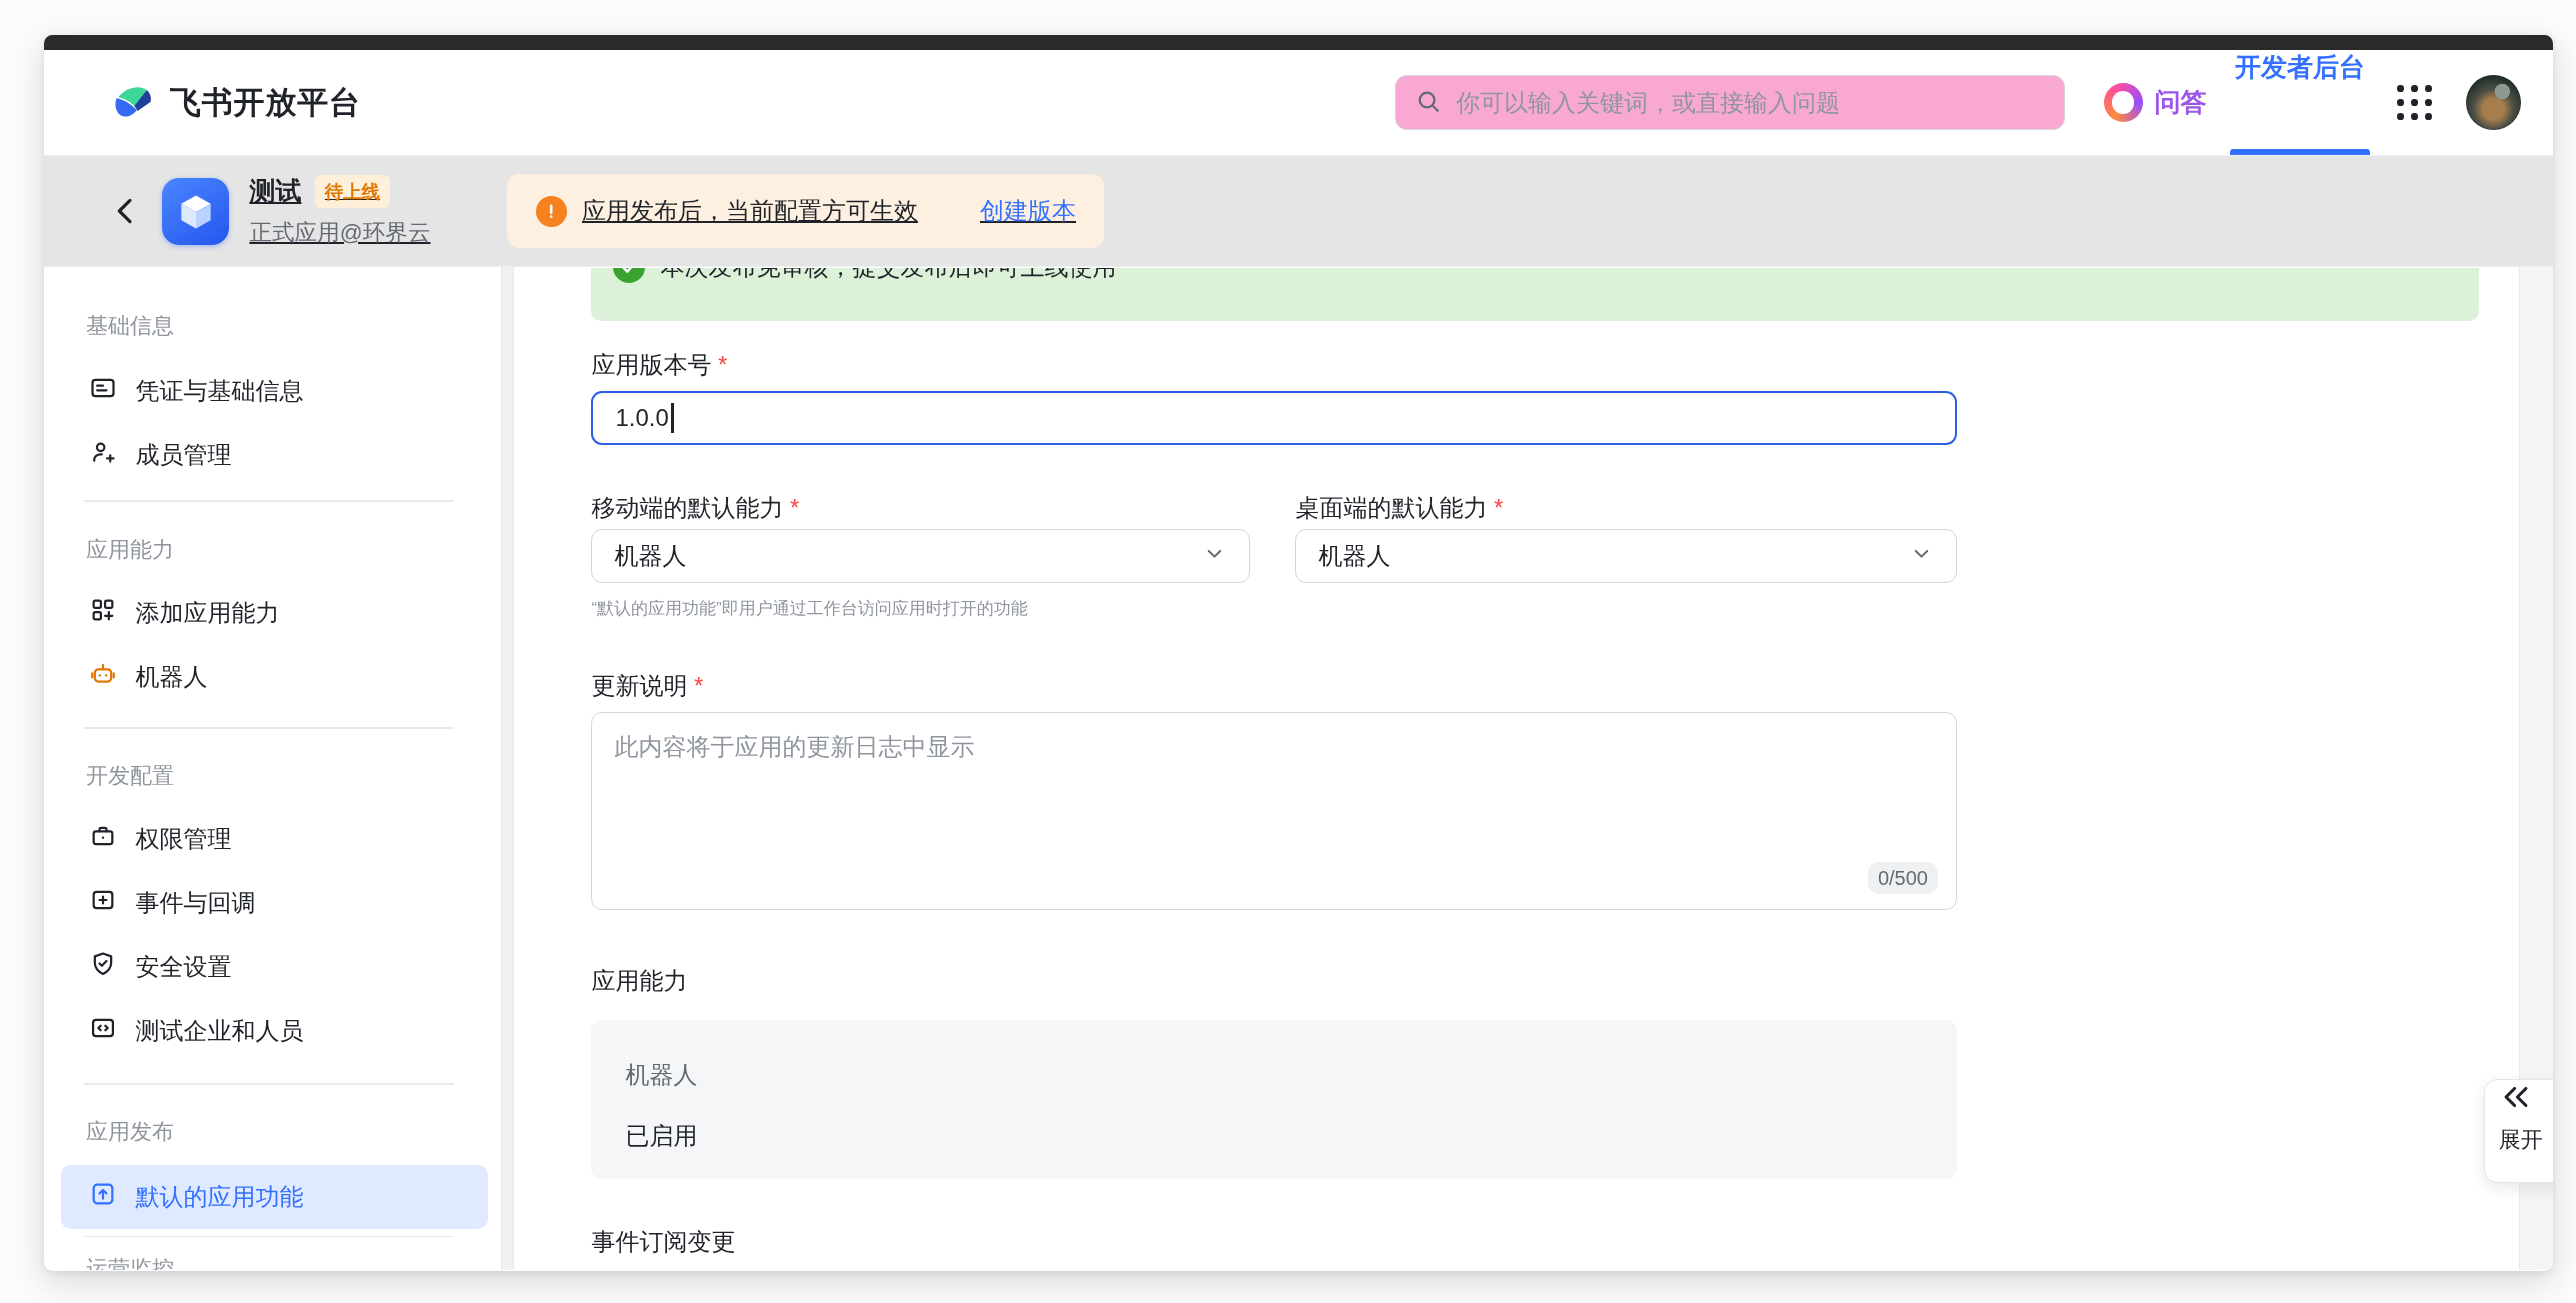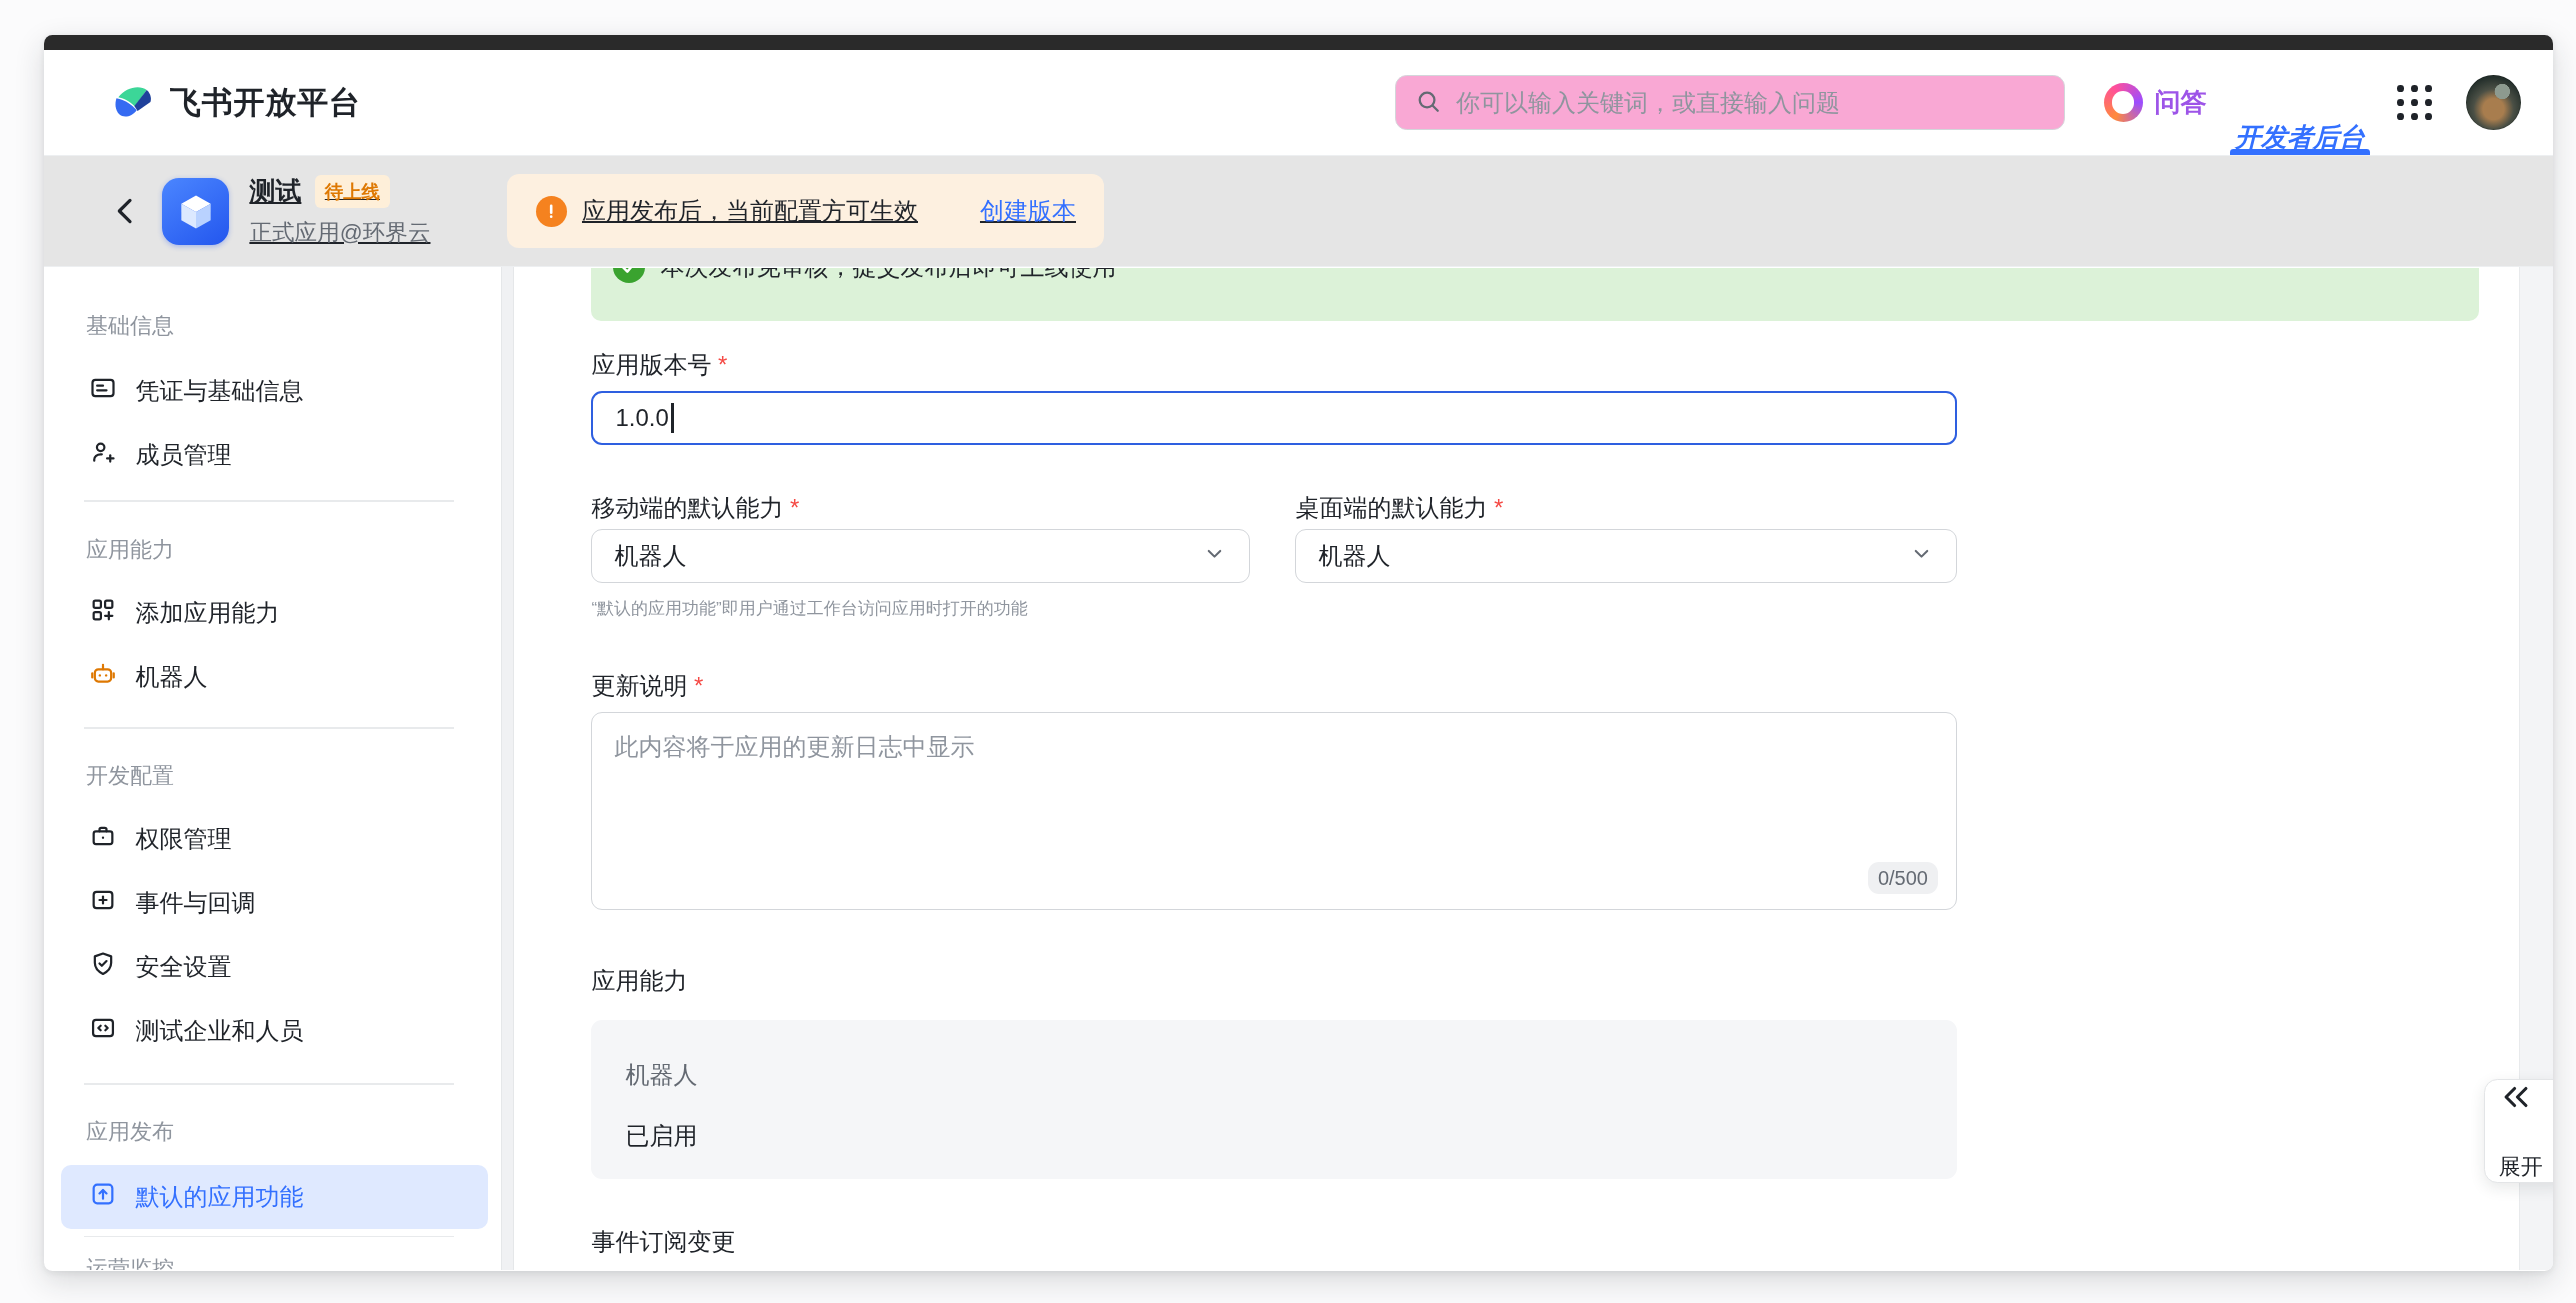--- a/index.html
+++ b/index.html
@@ -22,22 +22,22 @@
   .search-box { margin-left:auto; width:670px; height:55px; border:1.7px solid #d3d6da;
     border-radius:11.7px; display:flex; align-items:center; gap:13.4px; padding:0 18.4px; background:#f9a8d4; }
   .search-box input { border:none; outline:none; flex:1; font-size:24px; color:#1f2329;
     font-family:inherit; background:transparent; }
   .search-box input::placeholder { color:#8f959e; }
   .qa { display:flex; align-items:center; gap:11.7px; margin-left:39px; cursor:pointer; }
   .qa-ring { width:39px; height:39px; border-radius:50%; position:relative;
     background:conic-gradient(from 210deg,#ff8a3c,#ff4f9a,#9b4dff,#ff8a3c); }
   .qa-ring::after { content:""; position:absolute; inset:8.4px; background:#fff; border-radius:50%; }
   .qa-label { font-size:26px; font-weight:600; color:#9d54e8; }
-  .console-link { position:relative; align-self:stretch; display:flex; align-items:flex-end;
-    margin-left:28.5px; cursor:pointer;font-style:italic; }
+  .console-link { position:relative; align-self:stretch; display:flex; align-items:flex-start;
+    margin-left:28.5px; cursor:pointer; }
   .console-label { font-size:26px; font-weight:600; color:#3370ff; white-space:nowrap; }
   .console-underline { position:absolute; left:-5px; right:-5px; bottom:0; height:5.9px;
     background:#3370ff; border-radius:3.4px 3.4px 0 0; }
   .grid-icon { margin-left:32px; display:grid; grid-template-columns:repeat(3,6.7px);
     grid-gap:7.5px; cursor:pointer; }
   .grid-icon i { width:6.7px; height:6.7px; border-radius:50%; background:#1f2329; }
   .avatar { width:55px; height:55px; border-radius:50%; margin:0 15px 0 34px; cursor:pointer;
     background:
       radial-gradient(circle at 66% 30%, #8d9a8f 0 14%, rgba(0,0,0,0) 15%),
       radial-gradient(circle at 50% 62%, #a87d4e 0 24%, #4a4f45 46%, #25302c 72%, #161f1d 100%);
@@ -120,21 +120,21 @@
   .panel-capability { height:159px; padding:39px 34px; display:flex; flex-direction:column; gap:28.5px; }
   .cap-name { font-size:24px; color:#646a73; }
   .cap-status { font-size:24px; color:#1f2329; }
   .t-events { margin-top:47px; }
 
   .right-rail { position:absolute; right:0; top:0; bottom:0; width:34px;
     background:#f3f4f6; border-left:1.7px solid #e8eaec; }
   .expand-btn { position:absolute; right:-18.4px; top:812px; width:87px; height:104px;
     background:#fff; border:1.7px solid #e3e5e7; border-radius:13.4px;
     box-shadow:0 5px 15px rgba(31,35,41,.10); cursor:pointer; z-index:5;
-    display:flex; flex-direction:column; align-items:flex-start; justify-content:space-between;
+    display:flex; flex-direction:column; align-items:flex-start; justify-content:flex-start;
     gap:8.4px; padding-left:13.4px; }
   .expand-label { font-size:22px; color:#1f2329; }
 </style>
 </head>
 <body>
 
 <div class="window">
   <div class="titlebar"></div>
 
   <div class="topnav">

